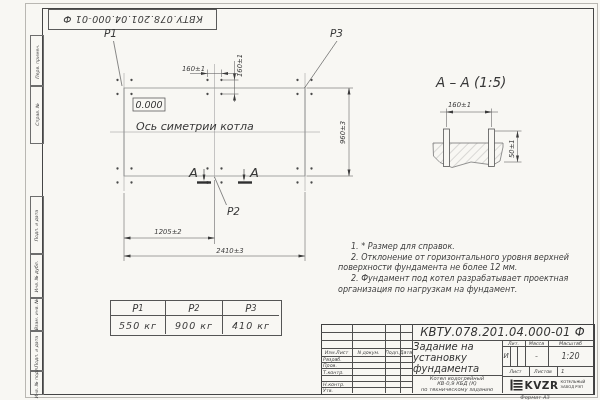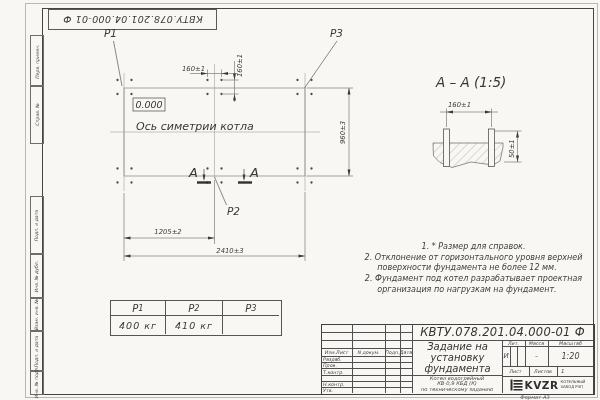--- a/index.html
+++ b/index.html
@@ -6,37 +6,37 @@
   .sheet{position:relative;width:600px;height:400px;background:#f8f7f3;overflow:hidden;
          font-family:"DejaVu Sans",sans-serif;color:#3a3a3a;}
   .abs{position:absolute;}
   .outer-border{left:25px;top:3px;width:571px;height:393px;border:1px solid #b9b7b2;}
   .frame{left:42px;top:8px;width:550px;height:385px;border:1.4px solid #454545;}
   .fieldbox{left:30px;width:12px;border:0.8px solid #6d6d6d;display:flex;align-items:center;justify-content:center;}
   .fieldbox span{transform:rotate(-90deg);white-space:nowrap;font-size:4.6px;font-style:italic;color:#4a4a4a;}
   .docbox-top{left:48px;top:9px;width:167px;height:19px;border:0.9px solid #5a5a5a;display:flex;align-items:center;justify-content:center;}
   .docbox-top span{transform:rotate(180deg);white-space:nowrap;font-size:9.5px;font-style:italic;letter-spacing:.4px;color:#3c3c3c;}
   svg text{font-family:"DejaVu Sans",sans-serif;font-style:italic;fill:#383838;}
-  .notes{left:338px;top:242px;width:258px;font-size:8px;font-style:italic;line-height:1.34;color:#3d3d3d;text-align:center;}
+  .notes{left:338px;top:242px;width:258px;font-size:8px;font-style:italic;line-height:1.34;color:#3d3d3d;}
   .notes p{margin:0;text-indent:13px;}
   .ptable{left:110px;top:300px;width:170px;height:34px;border:1px solid #555;display:grid;
           grid-template-columns:55px 57px 56px;grid-template-rows:15px 18px;font-style:italic;}
   .ptable .cell{display:flex;align-items:center;justify-content:center;border-right:1px solid #555;}
   .ptable .cell:nth-child(3n){border-right:none;}
   .ptable .hcell{border-bottom:1px solid #555;font-size:10px;}
   .ptable .vcell{font-size:9.5px;letter-spacing:1px;}
   .vl{position:absolute;width:1px;background:#4f4f4f;}
   .hl{position:absolute;height:1px;background:#4f4f4f;}
   .tb-outline{left:321px;top:324px;width:272px;height:69px;border:1.3px solid #404040;}
   .tbl{font-size:4.8px;font-style:italic;color:#444;display:flex;align-items:center;}
   .tbl.c{justify-content:center;}
   .docnum{left:413px;top:325px;width:179px;height:14px;display:flex;align-items:center;justify-content:center;
           font-size:11.5px;font-style:italic;letter-spacing:.3px;color:#333;}
   .tb-title{left:413px;top:341px;width:89px;height:33px;display:flex;align-items:center;justify-content:center;
-            text-align:center;font-size:10px;font-style:italic;line-height:1.12;color:#333;}
+            font-size:10px;font-style:italic;line-height:1.12;color:#333;}
   .tb-sub{left:412px;top:375.5px;width:90px;text-align:center;font-size:5.2px;font-style:italic;line-height:1.15;color:#4a4a4a;}
   .logo{left:502px;top:376px;width:91px;height:17px;display:flex;align-items:center;justify-content:center;gap:2px;}
   .logo .kvzr{font-weight:bold;font-size:10.5px;letter-spacing:.5px;color:#2e2e2e;}
   .logo .co{font-size:3.8px;line-height:1.15;color:#3a3a3a;}
   .fmt{left:505px;top:393.5px;width:60px;text-align:center;font-size:5.2px;font-style:italic;color:#555;}
 </style>
 </head>
 <body>
 
 <div class="sheet">
@@ -207,21 +207,22 @@
         <sub>1</sub>
       </div>
     <div class="cell hcell">
         <span>P</span>
         <sub>2</sub>
       </div>
     <div class="cell hcell">
         <span>P</span>
         <sub>3</sub>
       </div>
-    <div class="cell vcell">400 кг</div>
+    <div class="cell vcell">550 кг</div>
+    <div class="cell vcell">900 кг</div>
     <div class="cell vcell">410 кг</div>
   </div>
 
   <div class="abs tb-outline"></div>
 
   <div class="vl" style="left:412px;top:324px;height:69px;"></div>
   <div class="vl" style="left:352px;top:324px;height:69px;"></div>
   <div class="vl" style="left:385px;top:324px;height:69px;"></div>
   <div class="vl" style="left:400px;top:324px;height:69px;"></div>
   <div class="vl" style="left:502px;top:340px;height:53px;"></div>

